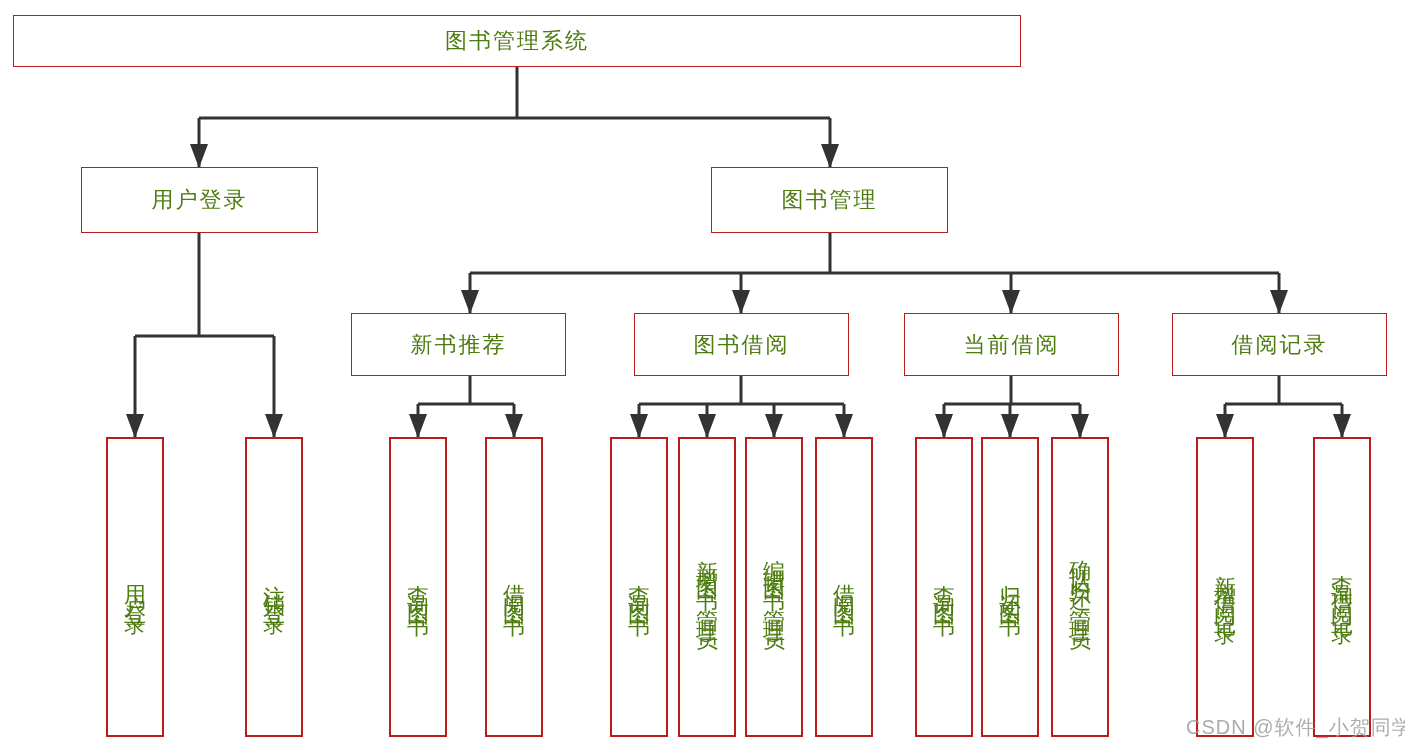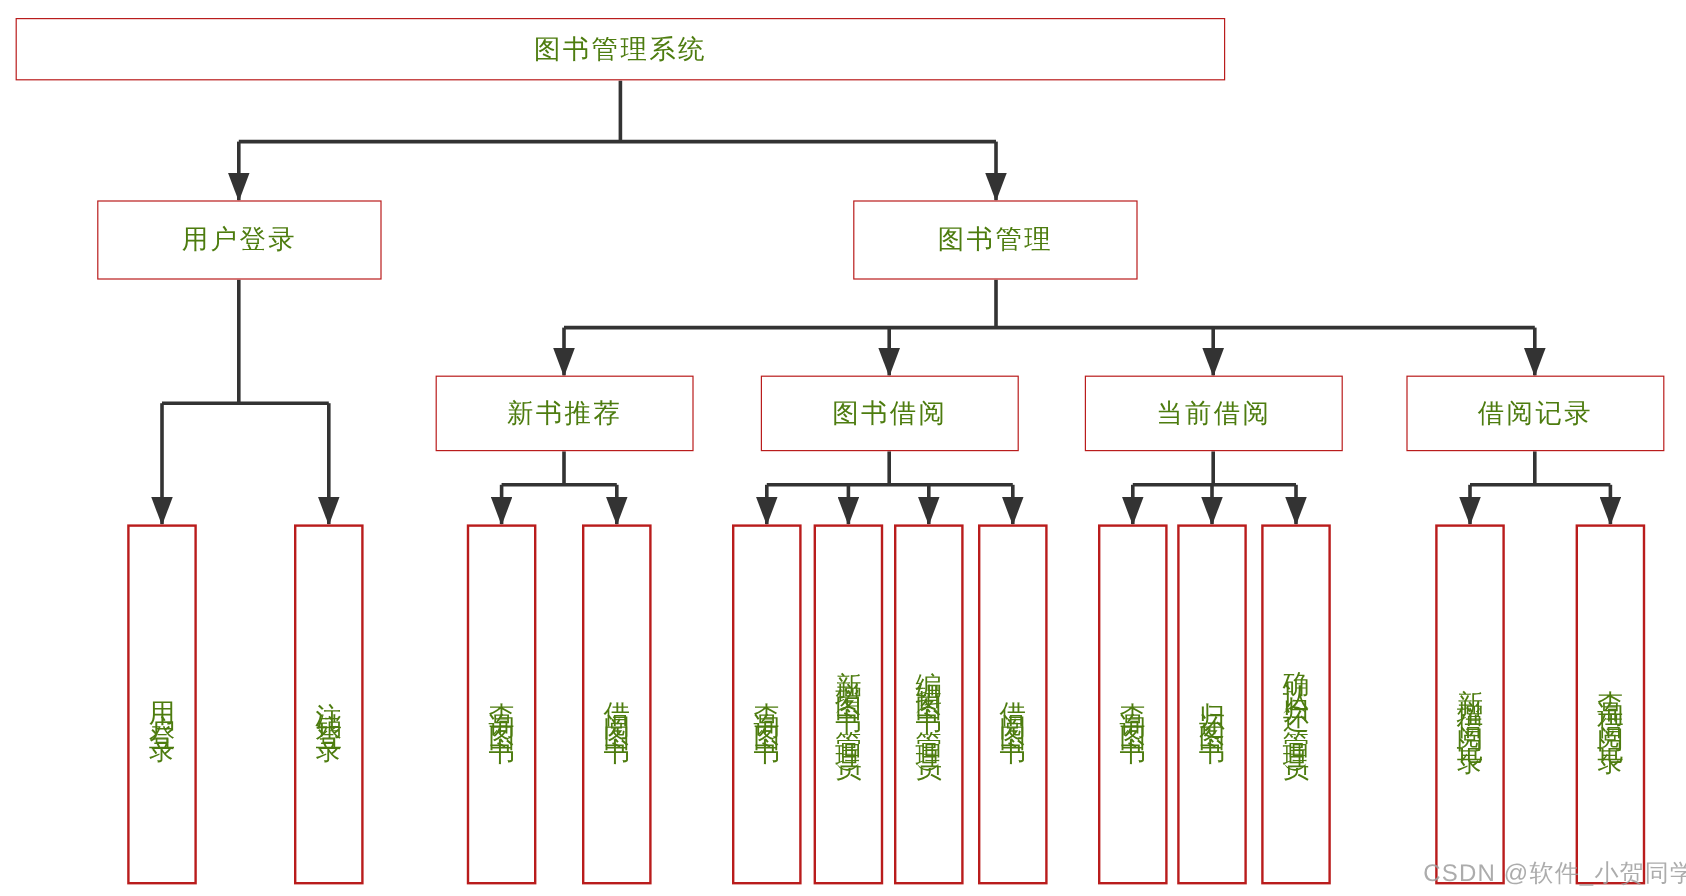--- a/index.html
+++ b/index.html
@@ -108,21 +108,21 @@
     <span class="hlabel">图书管理系统</span>
   </div>
 
   <div class="node" style="left:81px;top:167px;width:237px;height:66px;">
     <span class="hlabel">用户登录</span>
   </div>
   <div class="node" style="left:711px;top:167px;width:237px;height:66px;">
     <span class="hlabel">图书管理</span>
   </div>
 
-  <div class="node" style="left:363px;top:313px;width:215px;height:63px;">
+  <div class="node" style="left:351px;top:313px;width:215px;height:63px;">
     <span class="hlabel">新书推荐</span>
   </div>
   <div class="node" style="left:634px;top:313px;width:215px;height:63px;">
     <span class="hlabel">图书借阅</span>
   </div>
   <div class="node" style="left:904px;top:313px;width:215px;height:63px;">
     <span class="hlabel">当前借阅</span>
   </div>
   <div class="node" style="left:1172px;top:313px;width:215px;height:63px;text-align:right;">
     <span class="hlabel">借阅记录</span>

